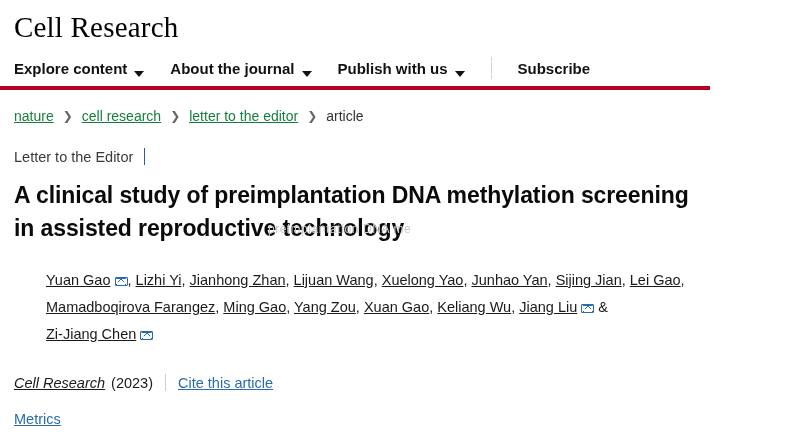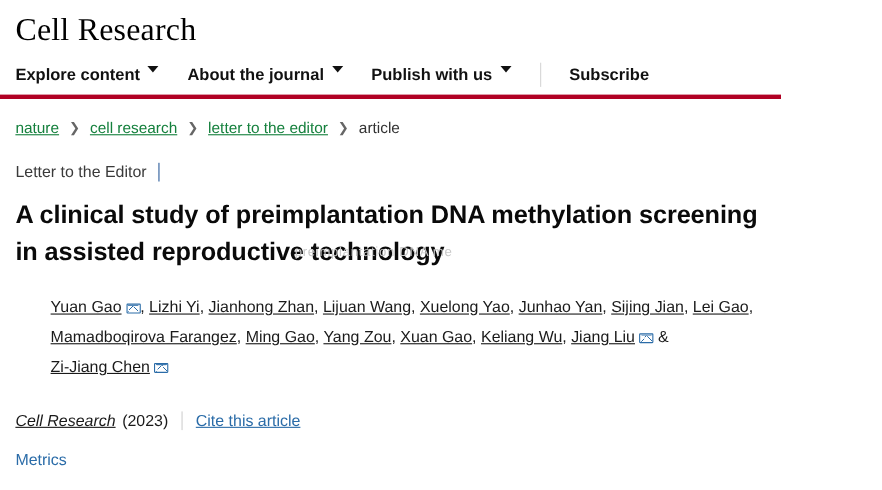--- a/index.html
+++ b/index.html
@@ -35,21 +35,21 @@
   .navbar {
     display: flex;
     align-items: center;
     padding: 0 14px;
     height: 40px;
     border-bottom: 4px solid #b10024;
     background: #ffffff;
   }
   .nav-item {
     display: flex;
-    align-items: flex-start;
+    align-items: flex-end;
     font-size: 15px;
     font-weight: bold;
     color: #111111;
     margin-right: 26px;
     white-space: nowrap;
     cursor: pointer;
   }
   .nav-item .caret {
     display: inline-block;
     margin-left: 7px;
@@ -207,20 +207,21 @@
     color: #2b6ca8;
     text-decoration: underline;
     cursor: pointer;
   }
 
   
   .metrics {
     margin-top: 20px;
     font-size: 14.5px;
     color: #2b6ca8;
+    text-decoration: underline;
     cursor: pointer;
     display: inline-block;
     text-align: center;
   }
 </style>
 </head>
 <body>
 
 <div id="page">
 

